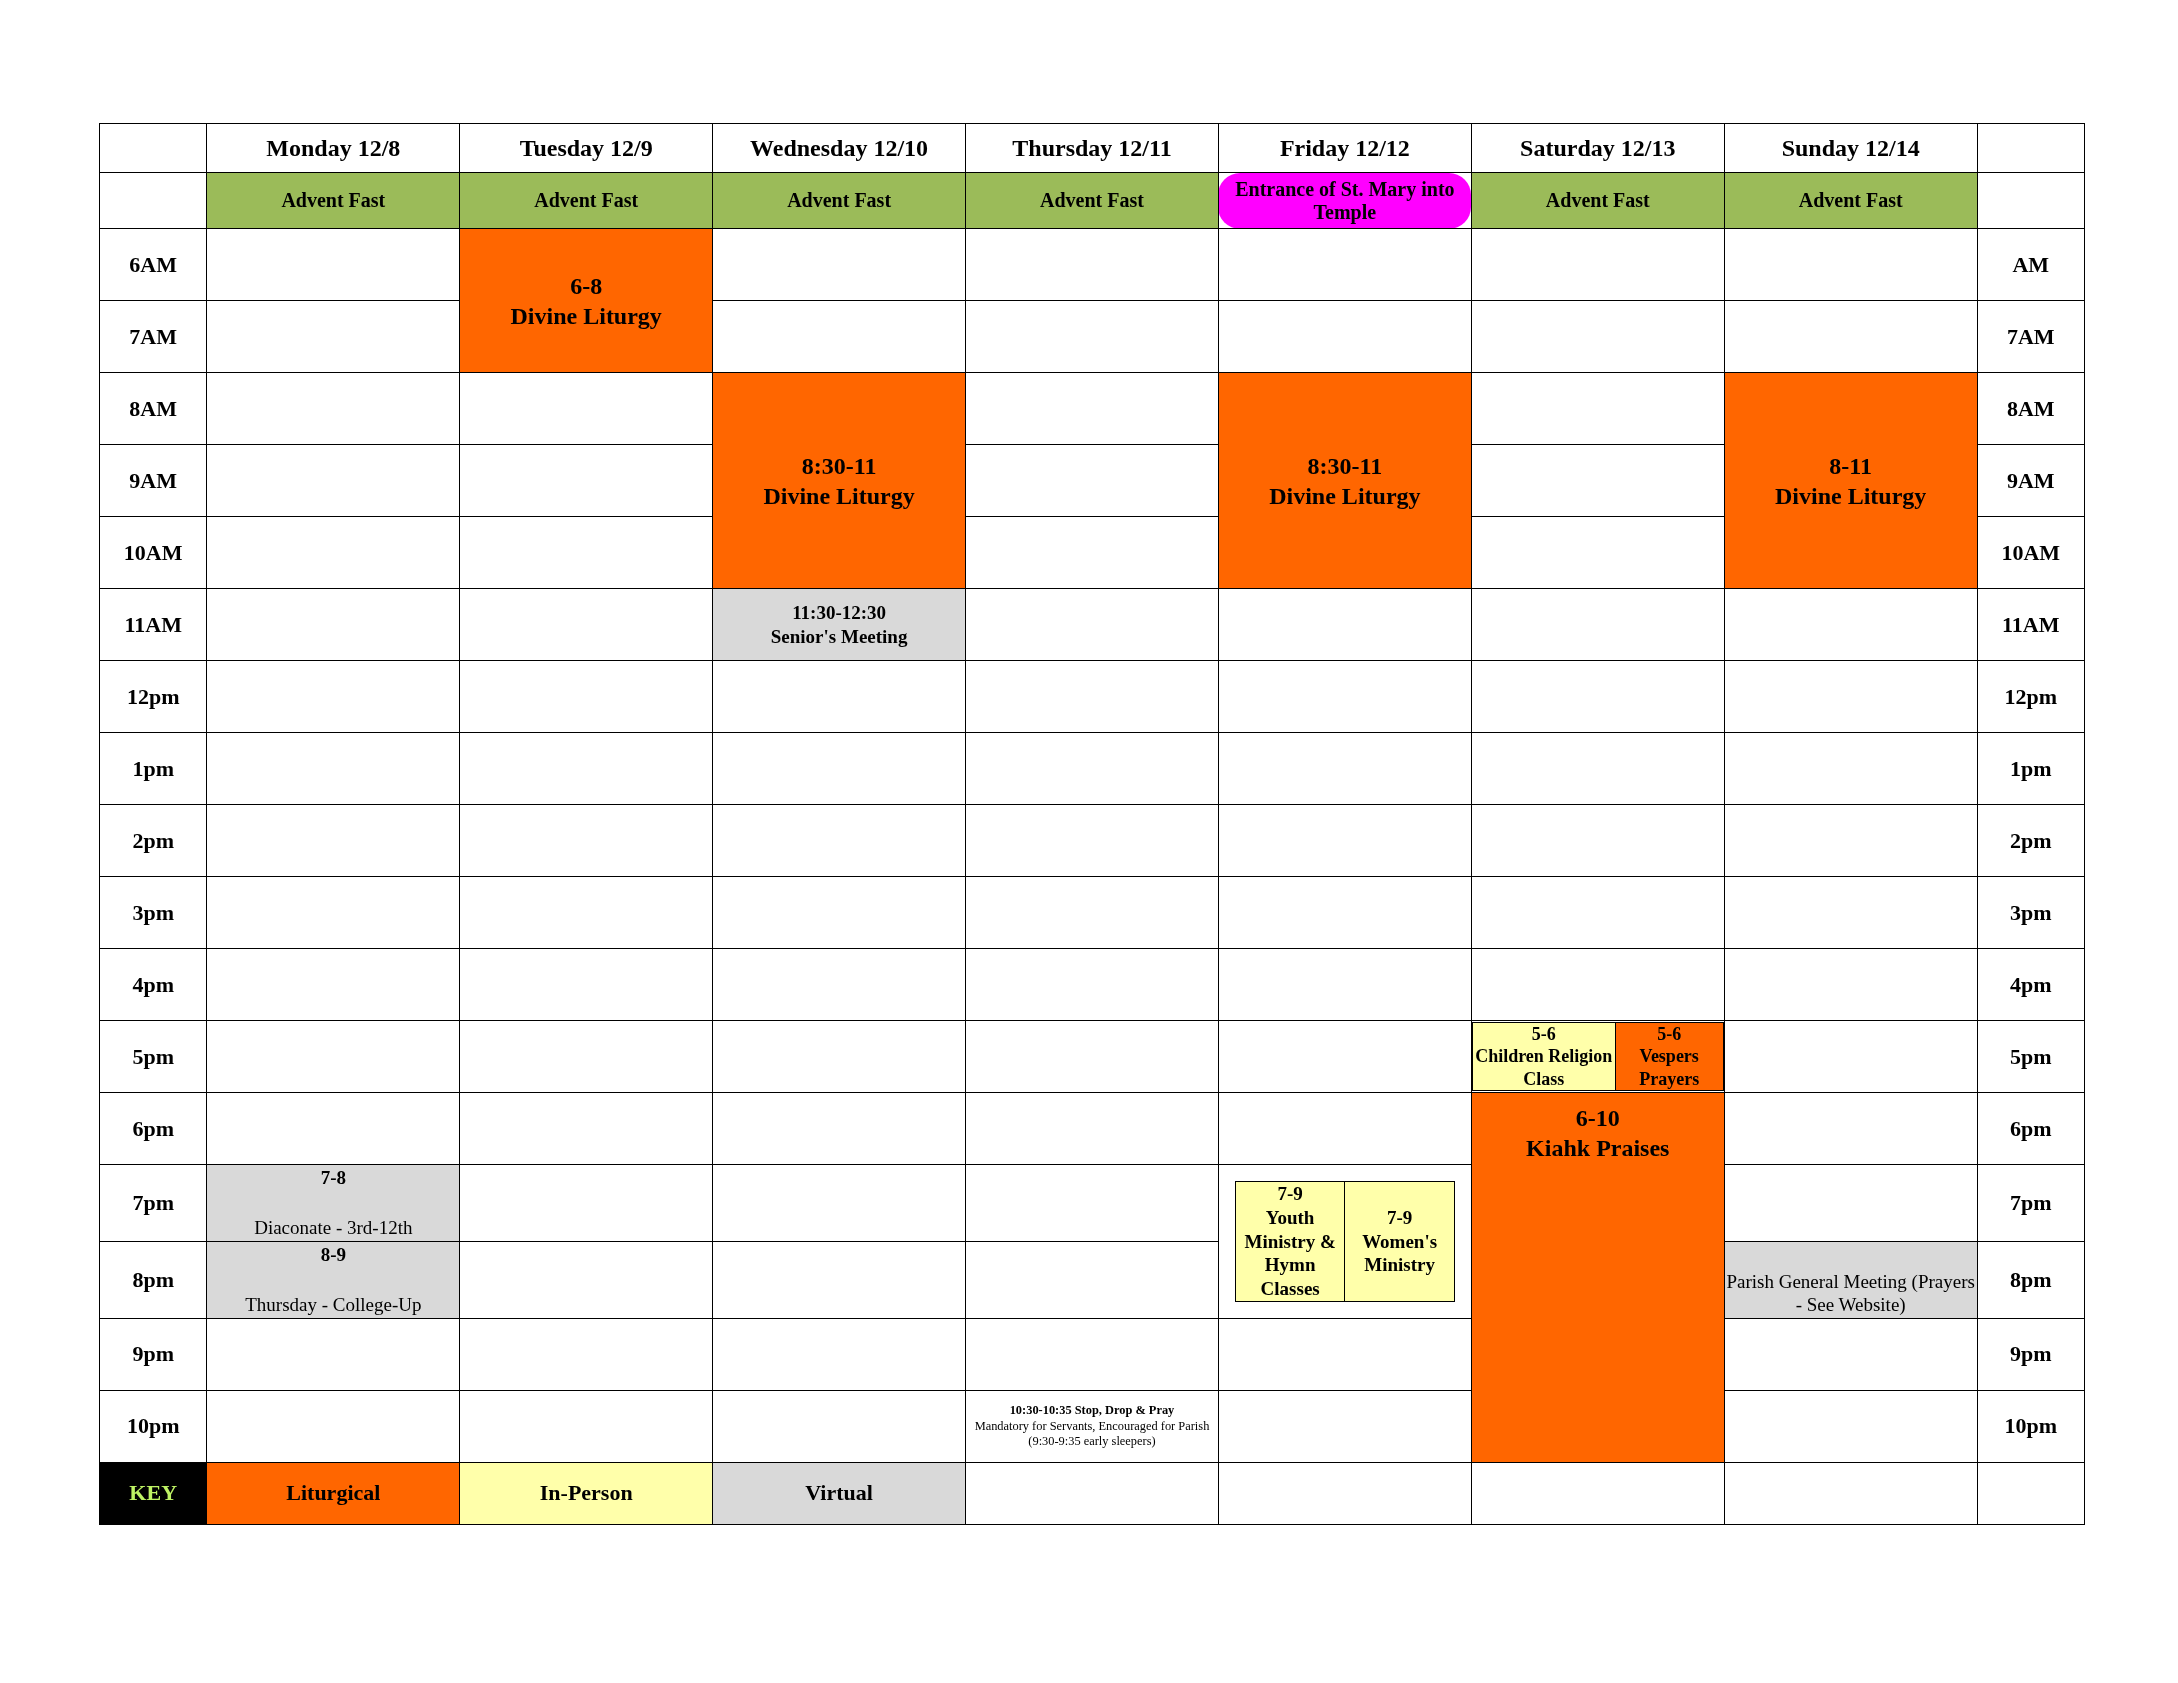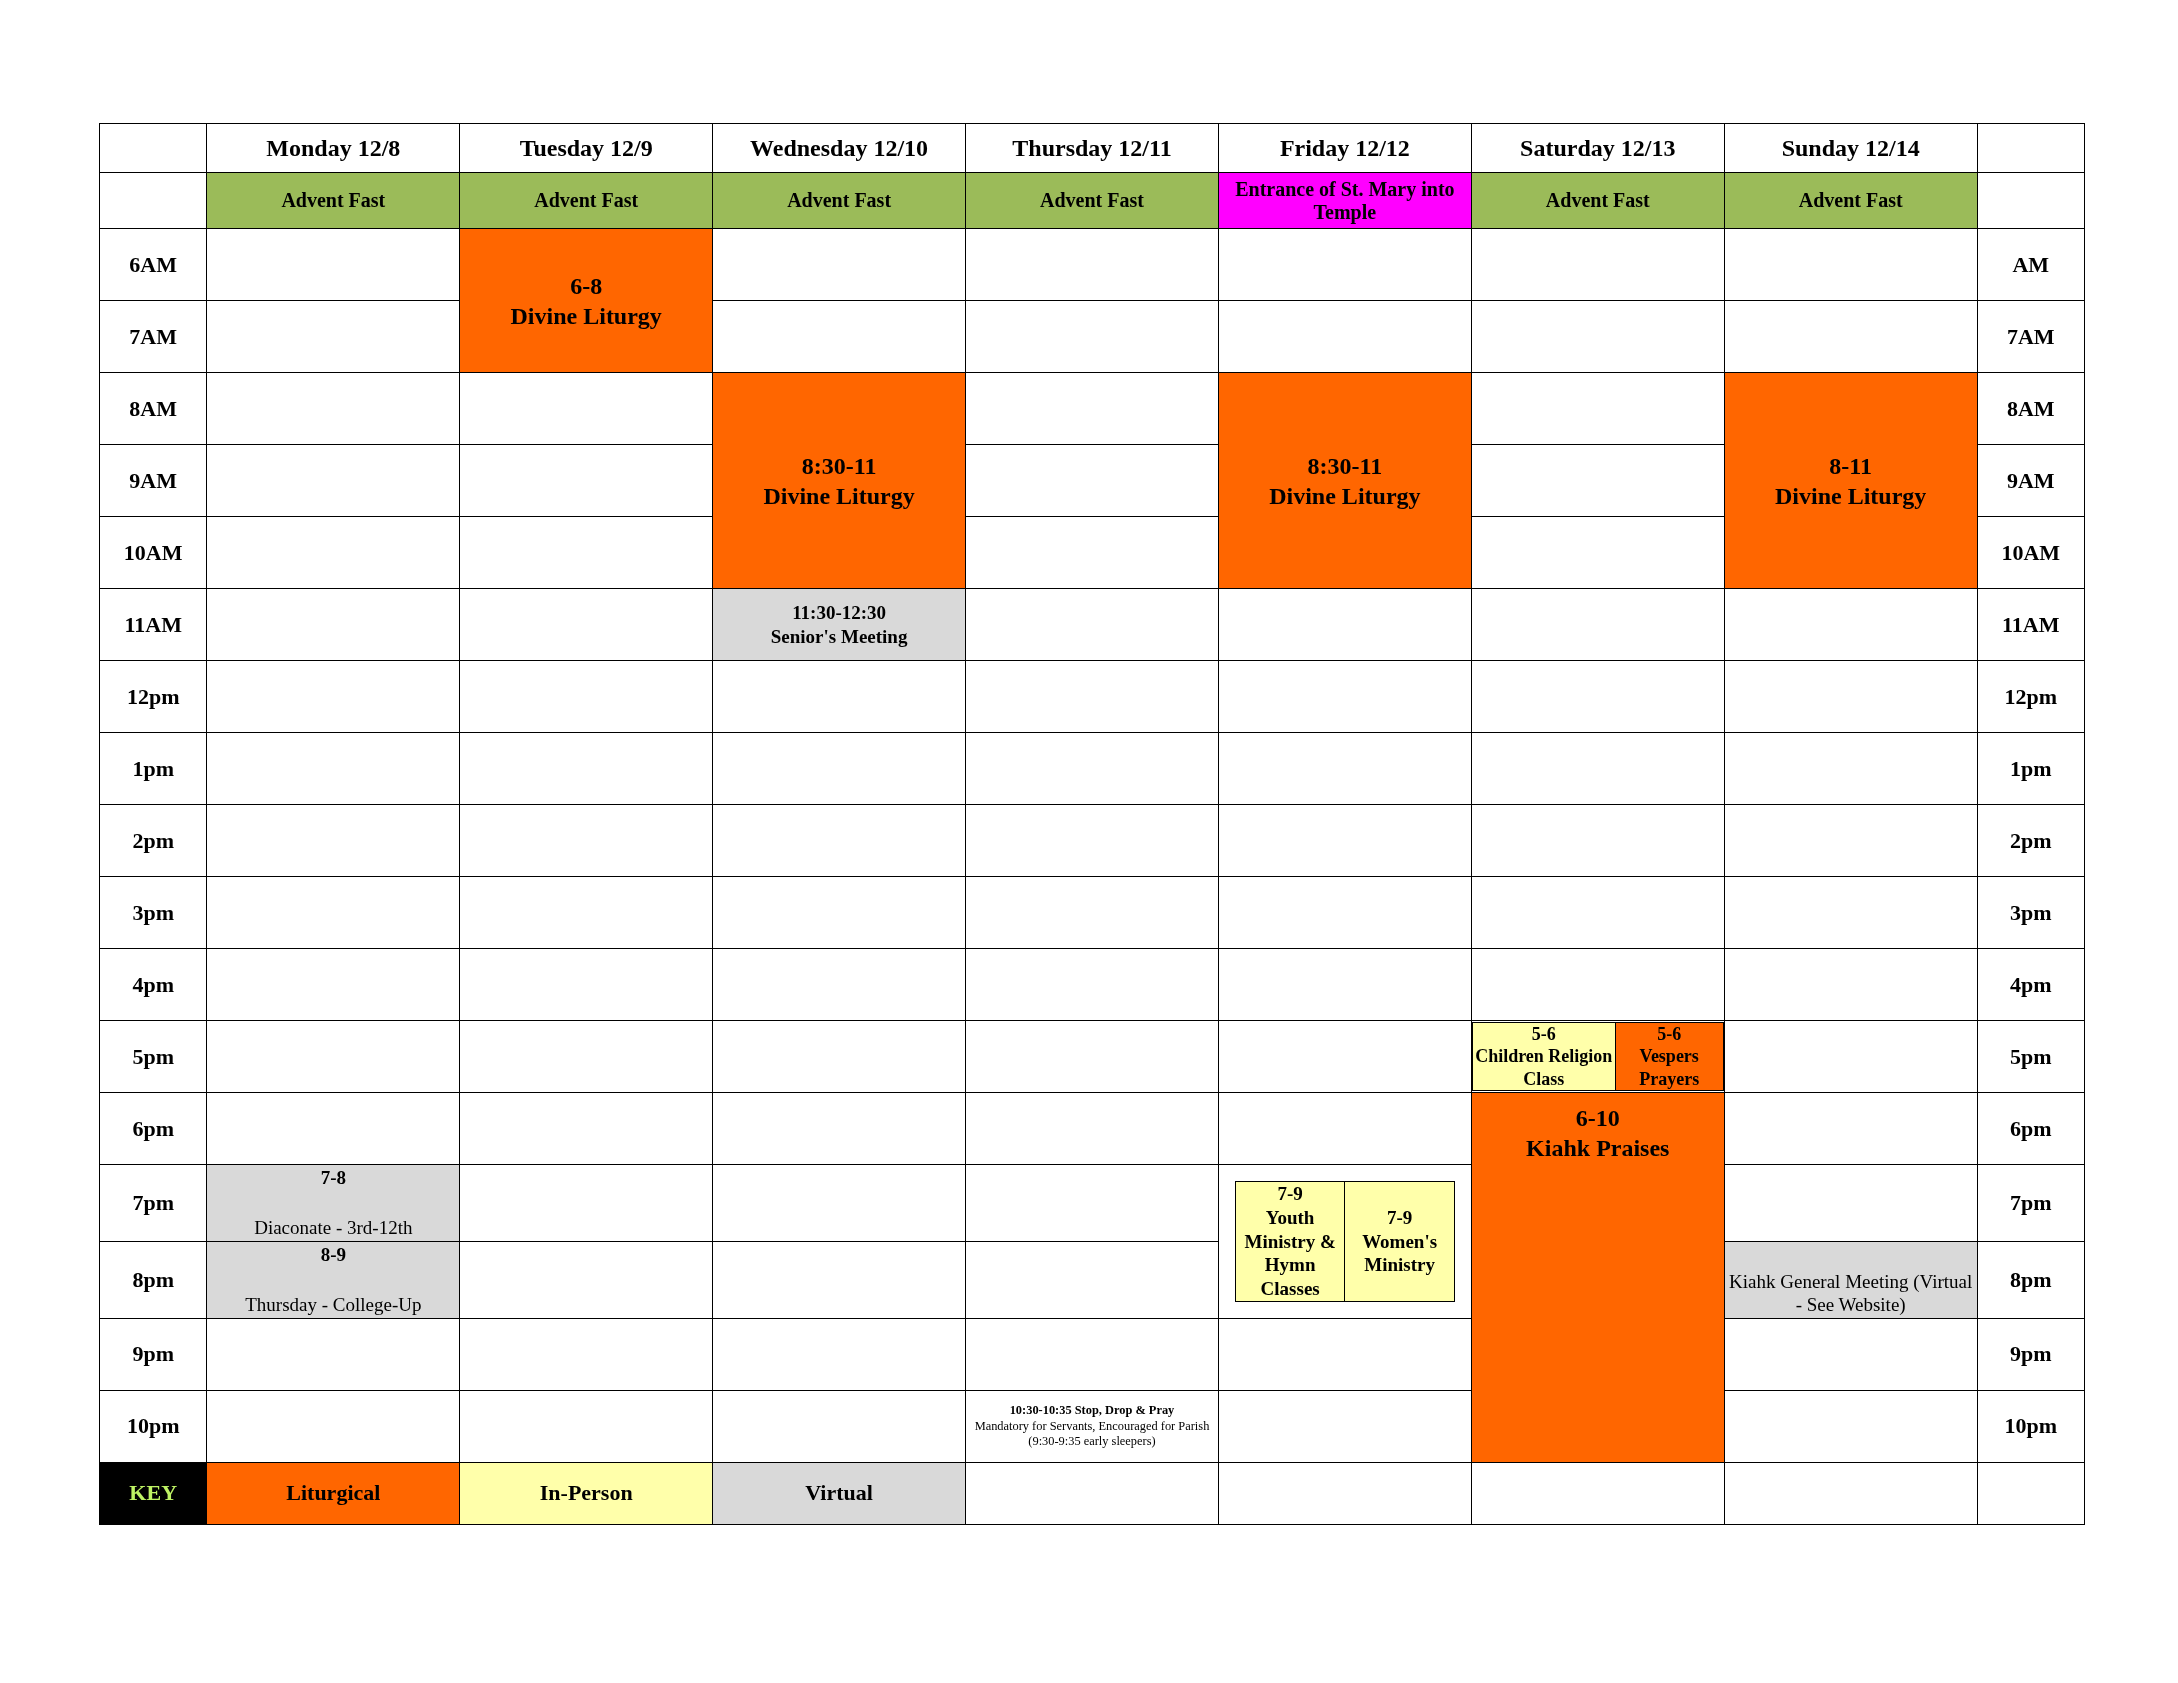--- a/index.html
+++ b/index.html
@@ -55,21 +55,21 @@
     font-weight: bold;
   }
   .corner { background: #ffffff; }
 
   .fastrow td {
     height: 55px;
     font-size: 20px;
     font-weight: bold;
   }
   .fast-green { background: #9bbb59; }
-  .fast-magenta { background: #ff00ff; }
+  .fast-magenta { background: #ff00ff; border-radius: 22px; }
 
   .timelabel {
     font-size: 22px;
     font-weight: bold;
     height: 71px;
   }
 
   .evt {
     font-weight: bold;
     line-height: 1.25;
@@ -363,21 +363,21 @@
     <tr>
       <td class="timelabel">8pm</td>
       <td class="c-virtual evt sz-md">
         <span class="t">8-9</span>
         <span class="n plain">Thursday - College-Up</span>
       </td>
       <td></td>
       <td></td>
       <td></td>
       <td class="c-virtual evt sz-md">
-        <span class="n plain">Kiahk General Meeting (Virtual - See Website)</span>
+        <span class="n plain">Parish General Meeting (Prayers - See Website)</span>
       </td>
       <td class="timelabel">8pm</td>
     </tr>
 
     <tr>
       <td class="timelabel">9pm</td>
       <td></td>
       <td></td>
       <td></td>
       <td></td>

